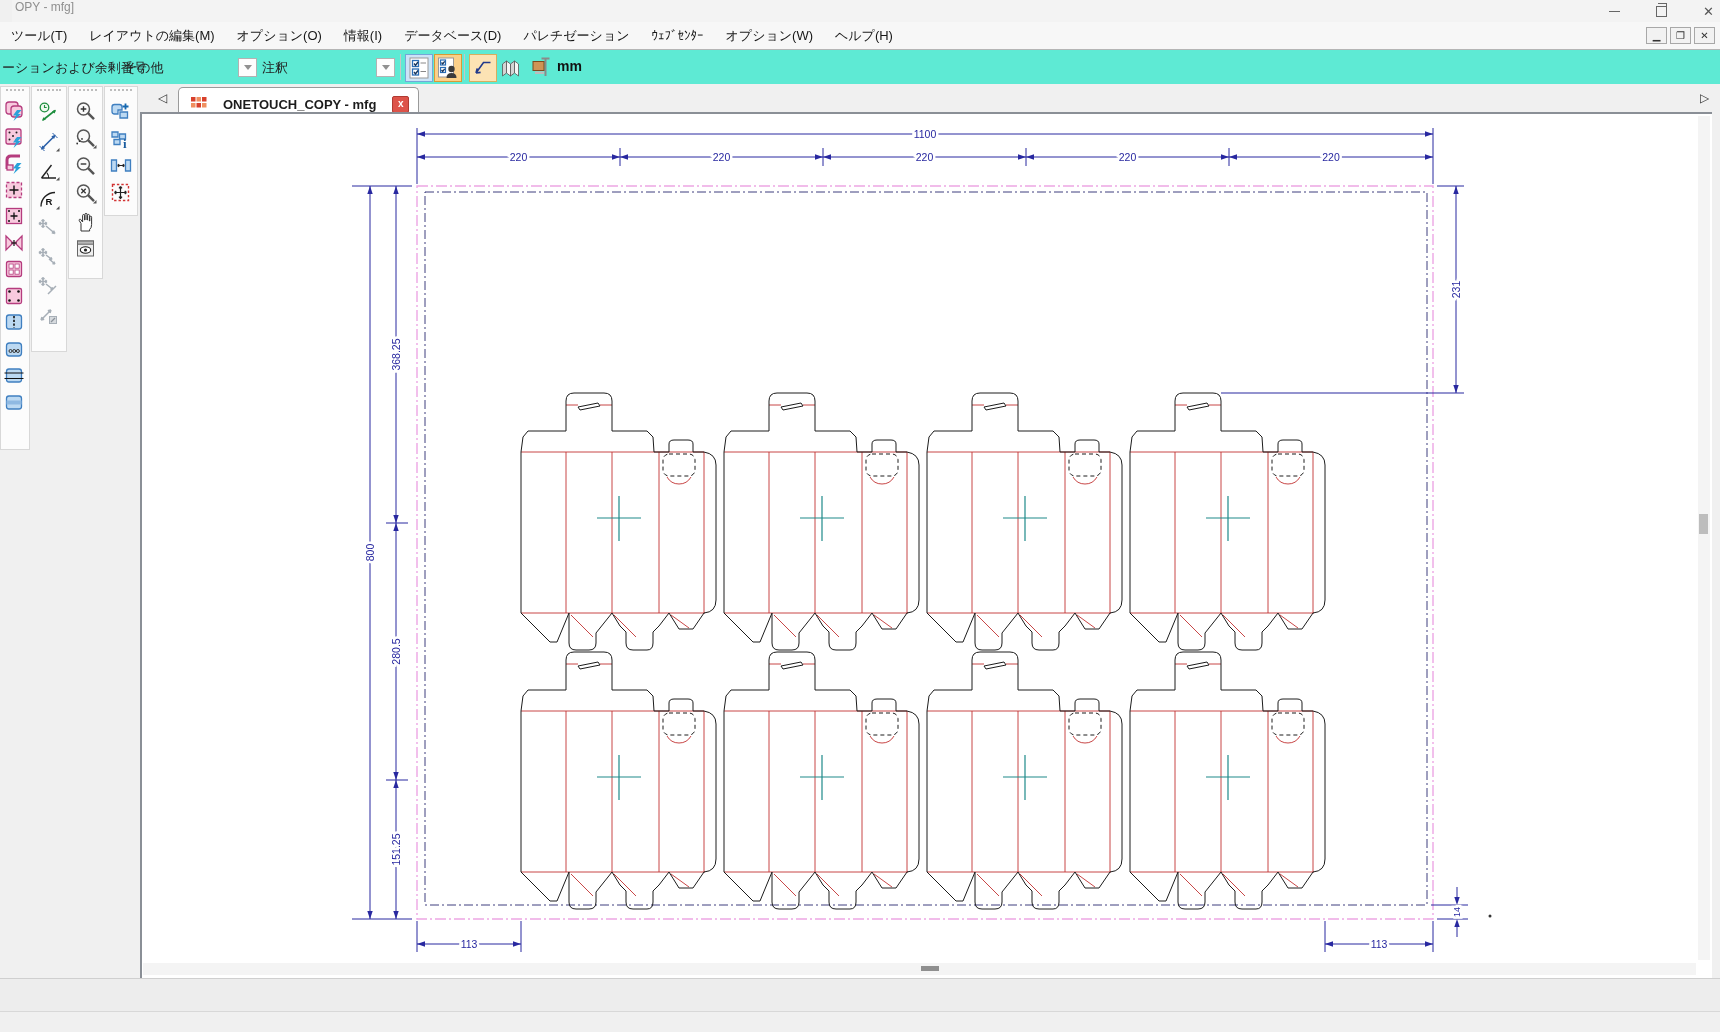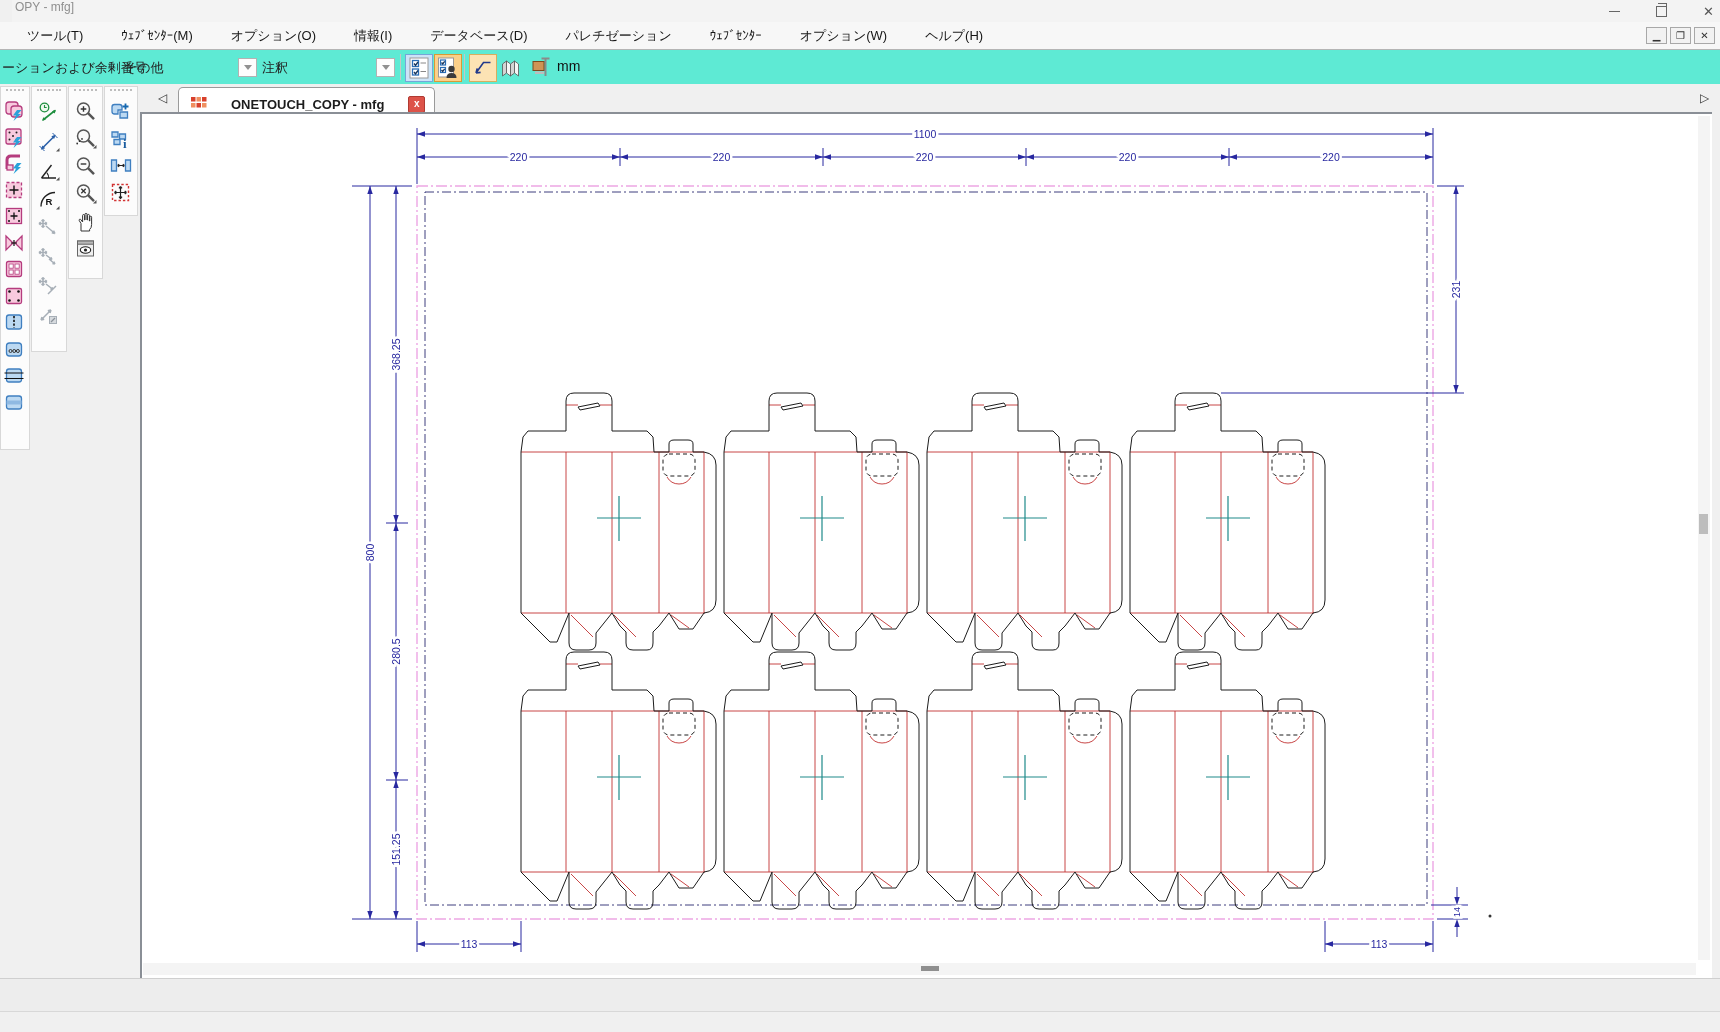--- a/index.html
+++ b/index.html
@@ -13,45 +13,45 @@
   .win-btn{width:47px;height:100%;display:flex;align-items:center;justify-content:center;color:#555;}
   .g-min{width:11px;height:1px;background:#666;display:block;}
   .g-restore{width:9px;height:9px;border:1px solid #666;position:relative;display:block;}
   .g-restore:before{content:"";position:absolute;left:1px;top:-4px;width:8px;height:8px;
                     border:1px solid #666;border-left:none;border-bottom:none;}
   .g-close{font-size:13px;color:#555;line-height:1;}
   
   .menubar{position:absolute;left:0;top:22px;width:100%;height:28px;background:#f7f7f7;
            border-bottom:1px solid #b5b5b5;display:flex;align-items:center;font-size:13px;color:#161616;box-sizing:border-box;}
   .menu-items{display:flex;height:100%;align-items:center;}
-  .menu-item{padding:0 11px;height:100%;display:flex;align-items:center;white-space:nowrap;cursor:default;margin-left:16px;}
+  .menu-item{padding:0 11px;height:100%;display:flex;align-items:center;white-space:nowrap;cursor:default;}
   .mdi-controls{margin-left:auto;display:flex;gap:3px;padding-right:5px;align-items:center;}
   .mdi-btn{width:19px;height:15px;border:1px solid #a8a8a8;background:#f2f2f2;color:#333;
            display:flex;align-items:center;justify-content:center;font-size:10px;line-height:1;}
   
   .toolbar{position:absolute;left:0;top:50px;width:100%;height:34px;background:#5eead4;font-size:13px;color:#222;}
   .toolbar .abs{position:absolute;}
   .combo{width:17px;height:17px;background:#fdfdfd;border:1px solid #b2b2b2;display:flex;align-items:center;justify-content:center;}
   .combo-arrow{width:0;height:0;border-left:4px solid transparent;border-right:4px solid transparent;border-top:5px solid #909090;}
   .tb-sep{width:1px;height:26px;background:#c6c6c6;}
   .tbtn{width:26px;height:26px;display:flex;align-items:center;justify-content:center;border:1px solid transparent;}
   .tbtn.active-blue{background:#cde3f7;border-color:#74a6d8;}
   .tbtn.active-orange{background:#fbd089;border-color:#d79a35;}
   .tbtn.active-tan{background:#fce3b4;border-color:#d7ae5f;}
-  .tb-mm{font-weight:normal;font-size:14px;color:#111;}
+  .tb-mm{font-weight:bold;font-size:14px;color:#111;}
   
   .palette{position:absolute;left:0;top:86px;width:138px;height:874px;background:#f0f0f0;}
   .pal-col{position:absolute;top:0;background:#fcfcfc;border:1px solid #d8d8d8;box-sizing:border-box;}
   .pal-grip{height:6px;margin:2px 5px 1px;border-top:2px dotted #bdbdbd;}
   .pal-icon{margin:0 auto;display:flex;align-items:center;justify-content:center;}
   
   .tabbar{position:absolute;left:138px;top:86px;width:1582px;height:26px;background:#f0f0f0;}
   .tab-scroll{position:absolute;top:5px;font-size:12px;color:#333;}
   .tab{position:absolute;left:40px;top:1px;height:33px;background:#ffffff;border:1px solid #9a9a9a;border-bottom:none;
-       border-radius:5px 5px 0 0;display:flex;align-items:center;gap:24px;padding:0 9px 0 12px;box-sizing:border-box;}
+       border-radius:5px 5px 0 0;display:flex;align-items:center;gap:16px;padding:0 9px 0 12px;box-sizing:border-box;}
   .tab-label{font-weight:bold;font-size:13px;color:#1c1c1c;white-space:nowrap;}
   .tab-close{width:15px;height:15px;background:#dd5349;border:1px solid #b03a32;border-radius:2px;color:#fff;
              font-size:10px;font-weight:bold;display:flex;align-items:center;justify-content:center;line-height:1;}
   
   .canvas{position:absolute;left:140px;top:112px;width:1572px;height:866px;background:#ffffff;
           box-shadow:inset 2px 2px 0 #8a8f96;}
   .canvas svg{position:absolute;left:0;top:0;}
   .vscroll{position:absolute;left:1698px;top:116px;width:12px;height:844px;background:#f4f4f4;}
   .vhandle{position:absolute;left:1px;top:398px;width:9px;height:20px;background:#bdbdbd;}
   .hscroll{position:absolute;left:143px;top:963px;width:1553px;height:12px;background:#f4f4f4;}
@@ -76,21 +76,21 @@
         </div>
       <div class="win-btn">
           <span class="g-close">✕</span>
         </div>
     </div>
   </div>
 
   <div class="menubar">
     <div class="menu-items" id="menu-items">
         <div class="menu-item">ツール(T)</div>
-        <div class="menu-item">ｳｪﾌﾞｾﾝﾀｰ(M)</div>
+        <div class="menu-item">レイアウトの編集(M)</div>
         <div class="menu-item">オプション(O)</div>
         <div class="menu-item">情報(I)</div>
         <div class="menu-item">データベース(D)</div>
         <div class="menu-item">パレチゼーション</div>
         <div class="menu-item">ｳｪﾌﾞｾﾝﾀｰ</div>
         <div class="menu-item">オプション(W)</div>
         <div class="menu-item">ヘルプ(H)</div>
       </div>
     <div class="mdi-controls">
       <div class="mdi-btn">▁</div>

